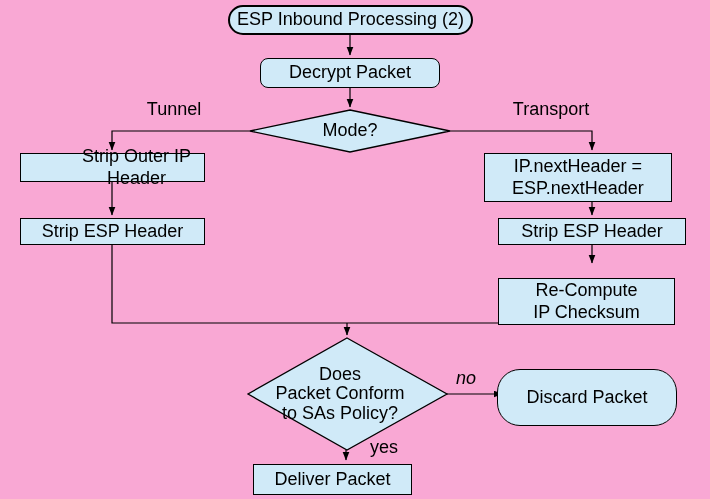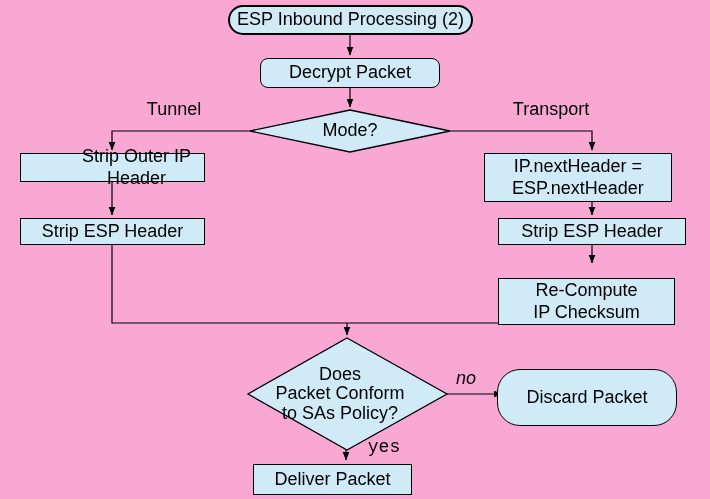--- a/index.html
+++ b/index.html
@@ -112,17 +112,17 @@
 IP Checksum</div>
 
   <div class="diamond-label" style="left:260px; top:362px; width:160px; height:64px;">Does
 Packet Conform
 to SAs Policy?</div>
 
   <div class="edge-label" style="left:444px; top:369px; width:44px;font-style:italic;">no</div>
 
   <div class="node" style="left:497px; top:369px; width:180px; height:57px;border-radius:23px;">Discard Packet</div>
 
-  <div class="edge-label" style="left:362px; top:438px; width:44px;font-family:Liberation Mono, monospace;">yes</div>
+  <div class="edge-label" style="left:362px; top:438px; width:44px;">yes</div>
 
   <div class="node" style="left:253px; top:464px; width:159px; height:31px;">Deliver Packet</div>
 
 </div>
 
 </body></html>

